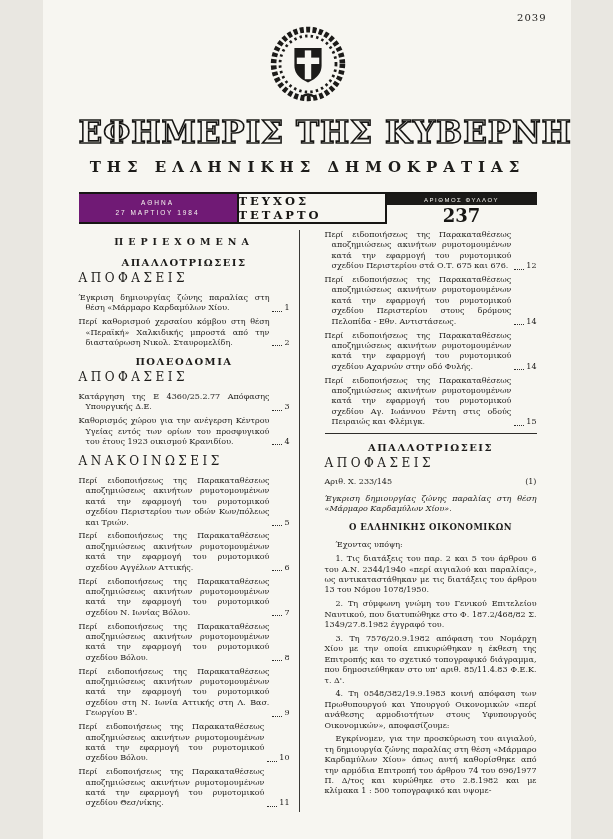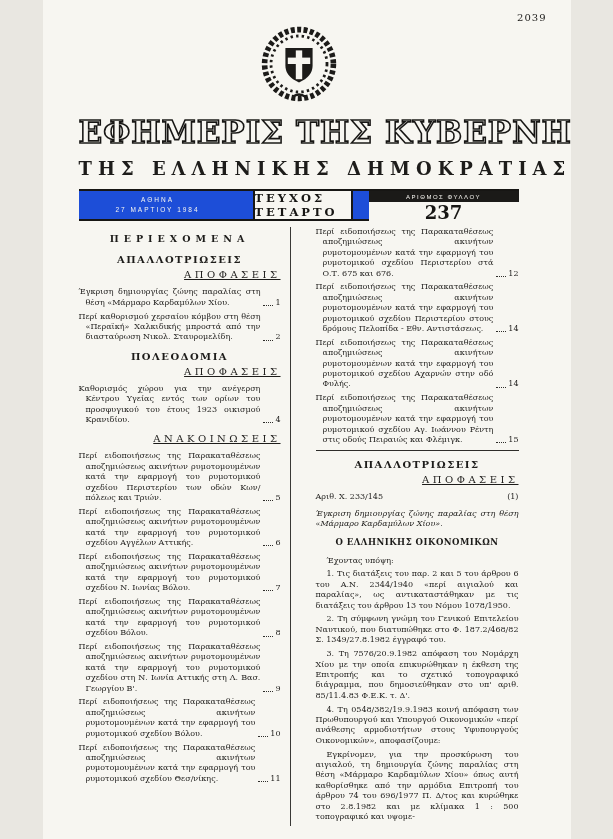--- a/index.html
+++ b/index.html
@@ -5,53 +5,52 @@
   * { margin: 0; padding: 0; box-sizing: border-box; }
   html, body { background: #e9e7e1; }
   .page {
     position: relative;
     width: 528px; height: 839px;
     margin: 0 auto;
     background: #f7f6f1;
     color: #1d1c1a;
     font-family: "DejaVu Serif", "Liberation Serif", serif;
     overflow: hidden;
-    padding: 6px 52px 8px 36px;
+    padding: 6px 34px 8px 36px;
   }
   .page-number {
     position: absolute; top: 12px; right: 24px;
     font-size: 10px; letter-spacing: 1px;
   }
   .emblem-wrap { text-align: center; margin-top: 18px; }
   .gazette-title {
     text-align: center;
     font-size: 31px;
     font-weight: 700;
     letter-spacing: 1px;
     margin-top: 6px;
     color: #f7f6f1;
     -webkit-text-stroke: 1.6px #171614;
     white-space: nowrap;
   }
   .gazette-subtitle {
     text-align: center;
-    font-size: 18px;
+    font-size: 15px;
     font-weight: 700;
     letter-spacing: 6px;
     margin-top: 8px;
     white-space: nowrap;
   }
   .masthead-bar {
     display: flex;
-    margin-top: 10px;
+    margin-top: 16px;
     border-top: 2px solid #171614;
     border-bottom: 2px solid #171614;
-    background: #1d4ed8;
+    background: #701a75;
     height: 32px;
-    gap: 16px;
   }
   .seg-left {
     flex: 0 0 158px;
     display: flex; flex-direction: column; justify-content: center; align-items: center;
     color: #f7f6f1;
     font-family: "Liberation Sans", sans-serif;
     font-size: 6.5px; letter-spacing: 2px; line-height: 1.5;
   }
   .seg-center {
     flex: 1 1 auto;
@@ -81,23 +80,22 @@
 
   .h-contents {
     text-align: center; font-size: 9.5px; font-weight: 700;
     letter-spacing: 5px; margin: 6px 0 8px 0;
   }
   .h-section {
     text-align: center; font-size: 10px; font-weight: 700;
     letter-spacing: 1.5px; margin: 7px 0 2px 0;
   }
   .h-sub {
-    text-align: right; font-size: 10px; letter-spacing: 3.5px;
+    text-align: left; font-size: 12px; letter-spacing: 3.5px;
     margin: 0 0 6px 0;
-    text-decoration: underline;
   }
   .toc-entry { display: flex; align-items: flex-end; margin-bottom: 3.5px; }
   .toc-text { flex: 0 1 auto; text-align: justify; padding-left: 7px; text-indent: -7px; }
   .toc-dots { flex: 1 0 10px; border-bottom: 1.5px dotted #2e2d2a; margin: 0 2px 2px 3px; }
   .toc-num { flex: 0 0 auto; }
   .rule { border-top: 1px solid #2e2d2a; margin: 5px 0 4px 0; }
 
   .ref-line { display: flex; justify-content: space-between; margin: 4px 0 6px 0; }
   .article-title { font-style: italic; text-align: justify; margin-bottom: 6px; }
   .article-authority { text-align: center; font-weight: 700; font-size: 8.5px; letter-spacing: 0.5px; margin: 8px 0 7px 0; }
@@ -155,20 +153,25 @@
       <div class="toc-entry">
         <span class="toc-text">Περί καθορισμού χερσαίου κόμβου στη θέση «Περαϊκή» Χαλκιδικής μπροστά από την διασταύρωση Νικολ. Σταυρομελίδη.</span>
         <span class="toc-dots"></span>
         <span class="toc-num">2</span>
       </div>
 
       <div class="h-section">ΠΟΛΕΟΔΟΜΙΑ</div>
       <div class="h-sub">ΑΠΟΦΑΣΕΙΣ</div>
 
       <div class="toc-entry">
+        <span class="toc-text">Κατάργηση της Ε 4360/25.2.77 Απόφασης Υπουργικής Δ.Ε.</span>
+        <span class="toc-dots"></span>
+        <span class="toc-num">3</span>
+      </div>
+      <div class="toc-entry">
         <span class="toc-text">Καθορισμός χώρου για την ανέγερση Κέντρου Υγείας εντός των ορίων του προσφυγικού του έτους 1923 οικισμού Κρανιδίου.</span>
         <span class="toc-dots"></span>
         <span class="toc-num">4</span>
       </div>
 
       <div class="h-sub" style="margin-top:7px;">ΑΝΑΚΟΙΝΩΣΕΙΣ</div>
 
       <div class="toc-entry">
         <span class="toc-text">Περί ειδοποιήσεως της Παρακαταθέσεως αποζημιώσεως ακινήτων ρυμοτομουμένων κατά την εφαρμογή του ρυμοτομικού σχεδίου Περιστερίου των οδών Κων/πόλεως και Τριών.</span>
         <span class="toc-dots"></span>

